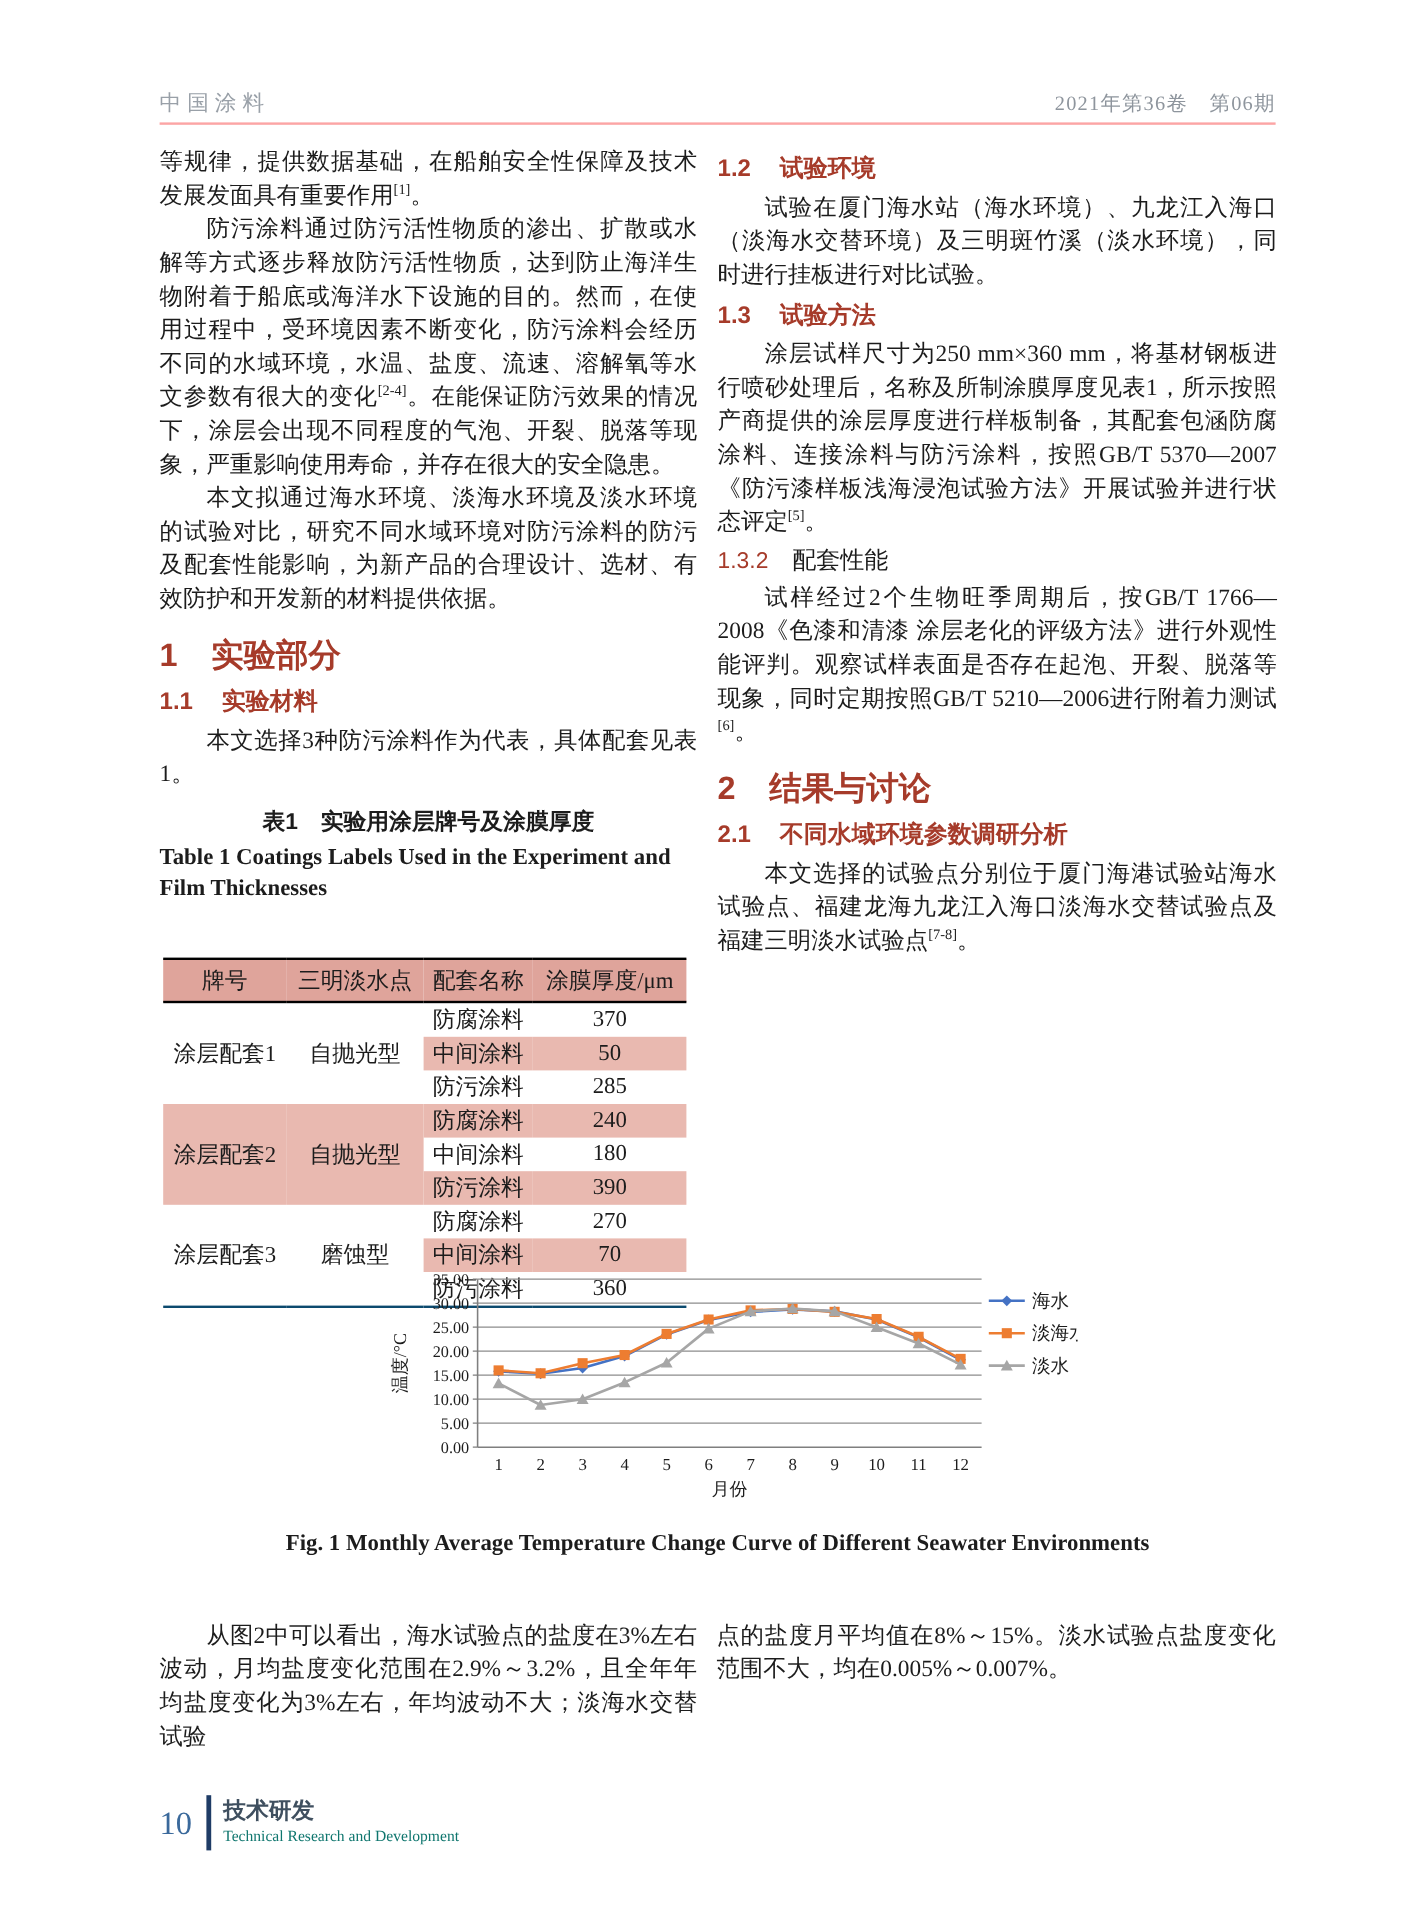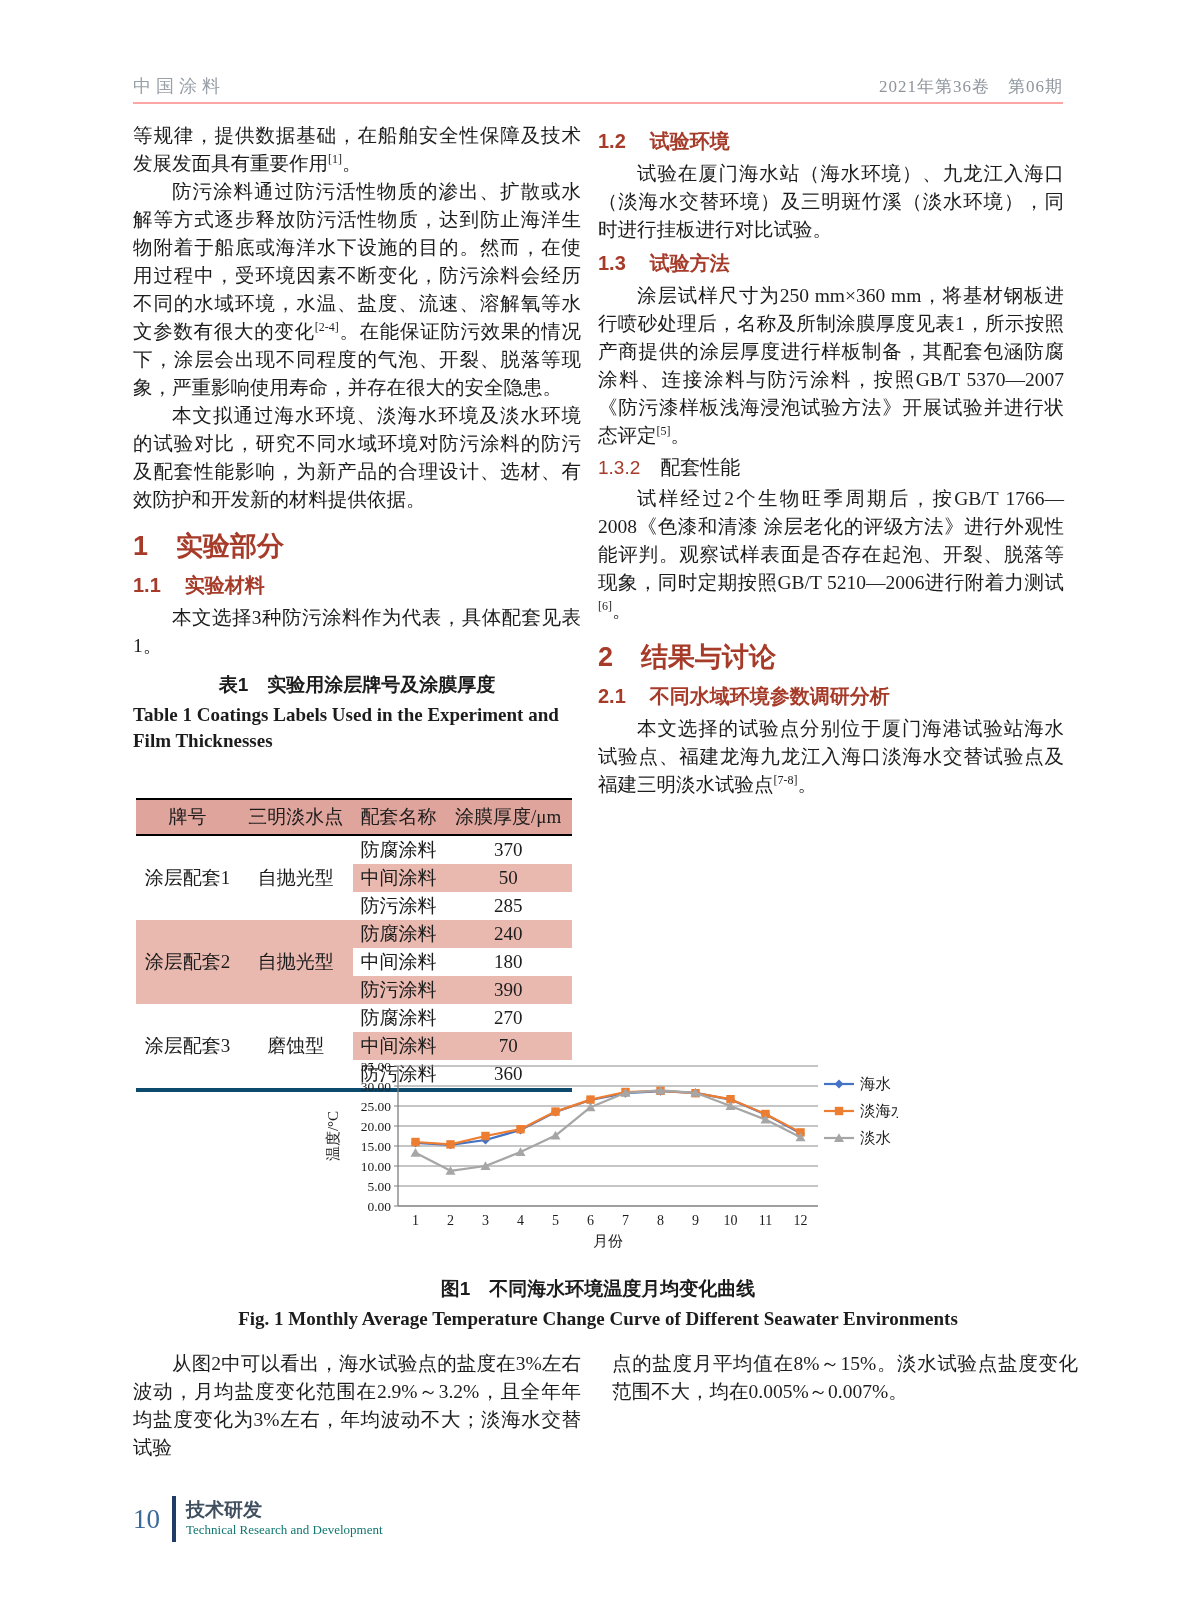--- a/index.html
+++ b/index.html
@@ -31,34 +31,34 @@
     color:#a63b2a;font-size:20px;margin:6px 0 6px 0;line-height:26px;}
   .h-sub .h-num{margin-right:24px;}
   .h-sub3{font-size:20px;margin:4px 0 4px 0;line-height:26px;}
   .h-sub3 .h-num{font-family:"Liberation Sans","DejaVu Sans",sans-serif;color:#a63b2a;margin-right:20px;font-size:19px;}
   .h-sub3 .h-title{color:#1c1c1c;}
   
   .tbl-title-cn{font-family:"Liberation Sans","DejaVu Sans",sans-serif;font-weight:bold;
     font-size:19px;text-align:center;margin:12px 0 4px 0;}
   .tbl-title-en{font-weight:bold;font-size:19px;text-align:left;line-height:26px;margin:0 0 8px 0;}
   table.coatings{border-collapse:collapse;width:436px;margin-left:3px;font-size:19px;
-    border-bottom:4px solid #0c4a6e;margin-top:44px;}
+    border-bottom:2px solid #0c4a6e;margin-top:44px;}
   table.coatings th{
     background:#dfa49b;font-weight:normal;font-size:19px;padding:4px 0;
     border-top:2px solid #000;border-bottom:2px solid #000;}
   table.coatings td{text-align:center;height:28px;padding:0;}
   td.shaded,th.shaded{background:#e9b9b0;}
   
   .chart-wrap{position:absolute;left:318px;top:1038px;width:580px;height:212px;}
   .fig-captions{position:absolute;left:133px;top:1276px;width:930px;text-align:center;}
   .fig-cap-cn{font-family:"Liberation Sans","DejaVu Sans",sans-serif;font-weight:bold;font-size:19px;margin:0 0 6px 0;}
   .fig-cap-en{font-weight:bold;font-size:19px;margin:0;}
   
   .bottom-left{position:absolute;left:133px;top:1350px;width:448px;}
-  .bottom-right{position:absolute;left:612px;top:1350px;width:466px;}
+  .bottom-right{position:absolute;left:597px;top:1350px;width:466px;}
   
   .pg-footer{position:absolute;left:133px;top:1496px;display:flex;align-items:center;}
   .pg-num{font-size:27px;color:#3a699b;margin-right:12px;}
   .pg-bar{width:4px;height:46px;background:#1f3c66;margin-right:10px;}
   .pg-sec-cn{font-family:"Liberation Sans","DejaVu Sans",sans-serif;font-weight:bold;
     font-size:19px;color:#3f4f5f;line-height:22px;}
   .pg-sec-en{font-size:13px;color:#0f766e;line-height:18px;}
 </style>
 </head>
 <body>
@@ -263,21 +263,20 @@
       </g>
       <g>
         <line x1="506" y1="100" x2="536" y2="100" stroke="#a6a6a6" stroke-width="2.2"></line>
         <path d="M521 95.2L526 104L516 104Z" fill="#a6a6a6"></path>
         <text x="542" y="105" font-size="15.5" fill="#1c1c1c">淡水</text>
       </g>
     </svg>
 </div>
 
 <div class="fig-captions">
-  <p class="fig-cap-cn">图1　不同海水环境温度月均变化曲线</p>
   <p class="fig-cap-en">Fig. 1   Monthly Average Temperature Change Curve of Different Seawater Environments</p>
 </div>
 
 <div class="bottom-left">
   <p class="para indent">从图2中可以看出，海水试验点的盐度在3%左右波动，月均盐度变化范围在2.9%～3.2%，且全年年均盐度变化为3%左右，年均波动不大；淡海水交替试验</p>
 </div>
 <div class="bottom-right">
   <p class="para">点的盐度月平均值在8%～15%。淡水试验点盐度变化范围不大，均在0.005%～0.007%。</p>
 </div>
 

